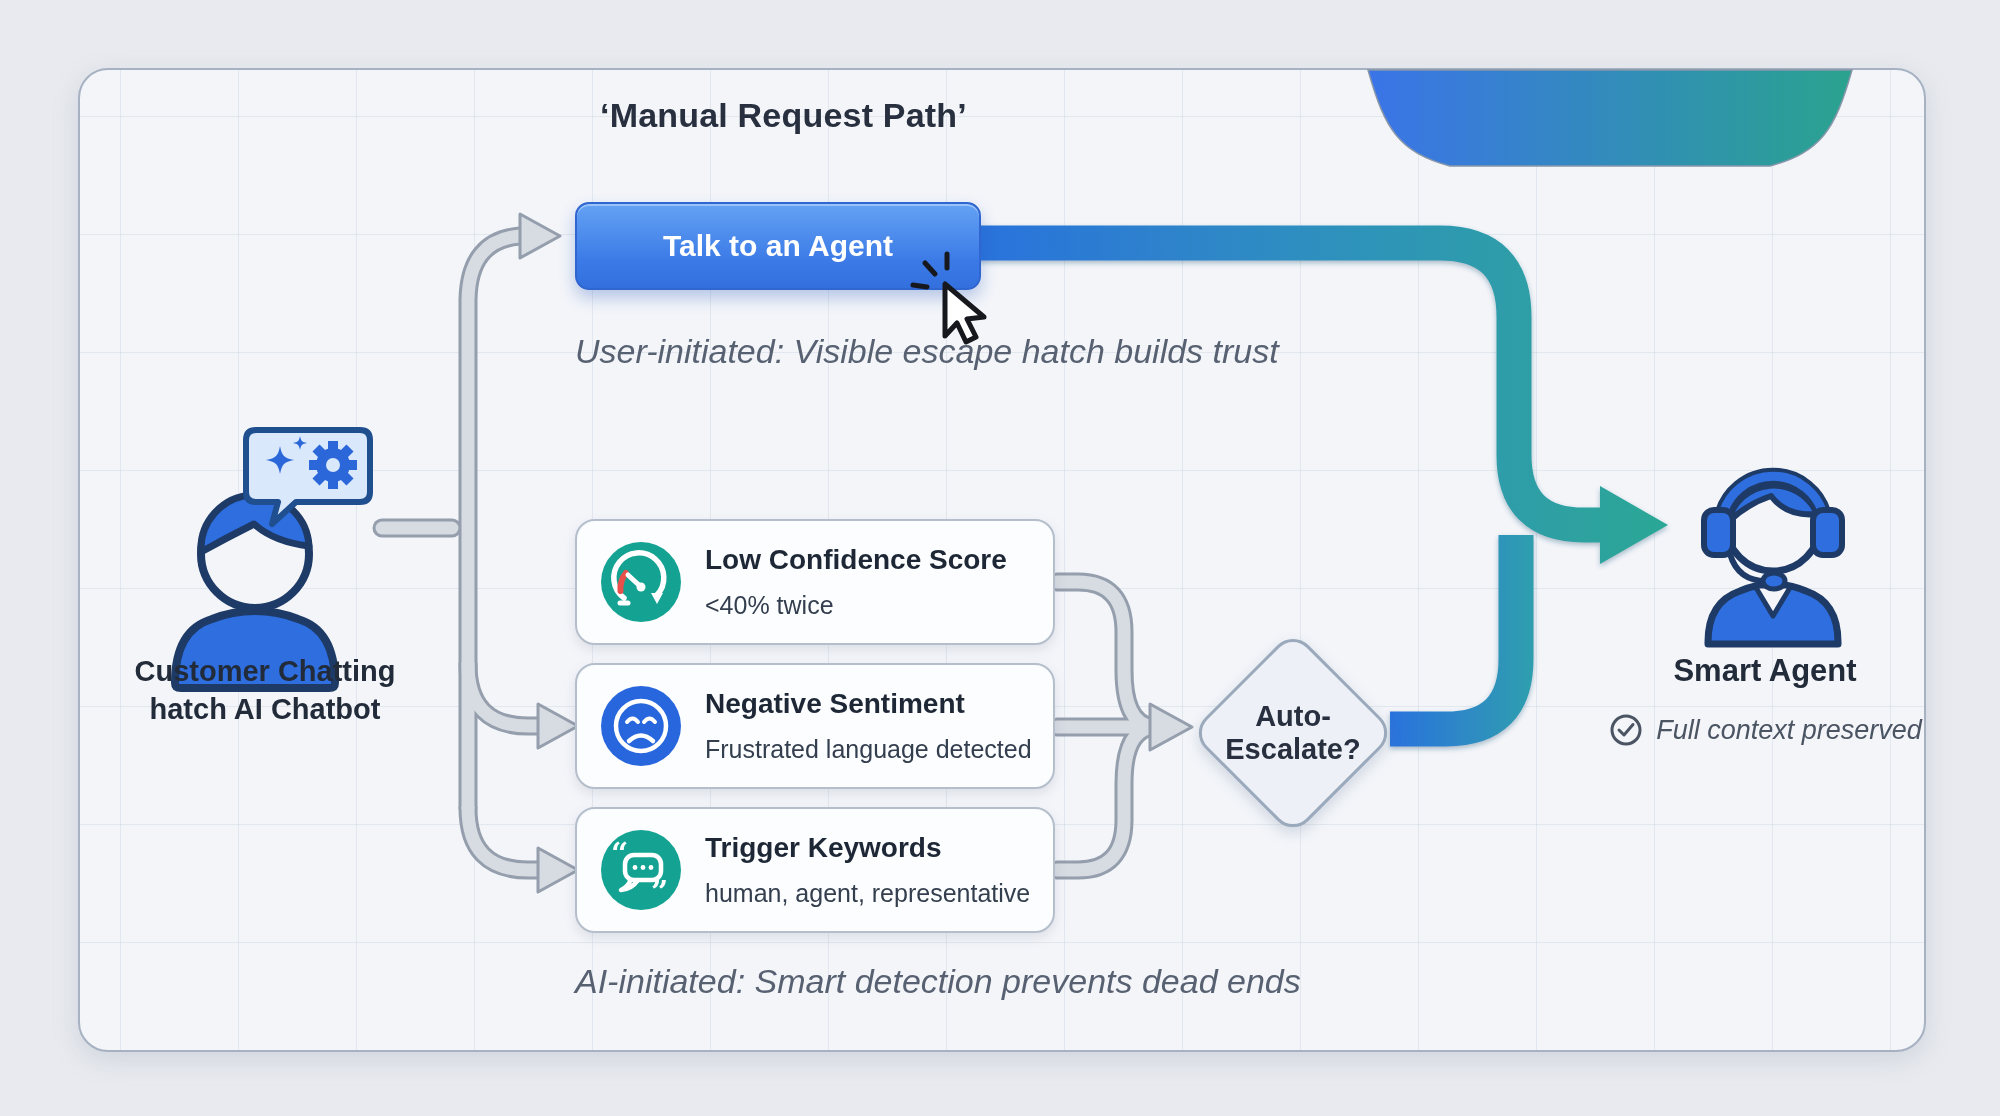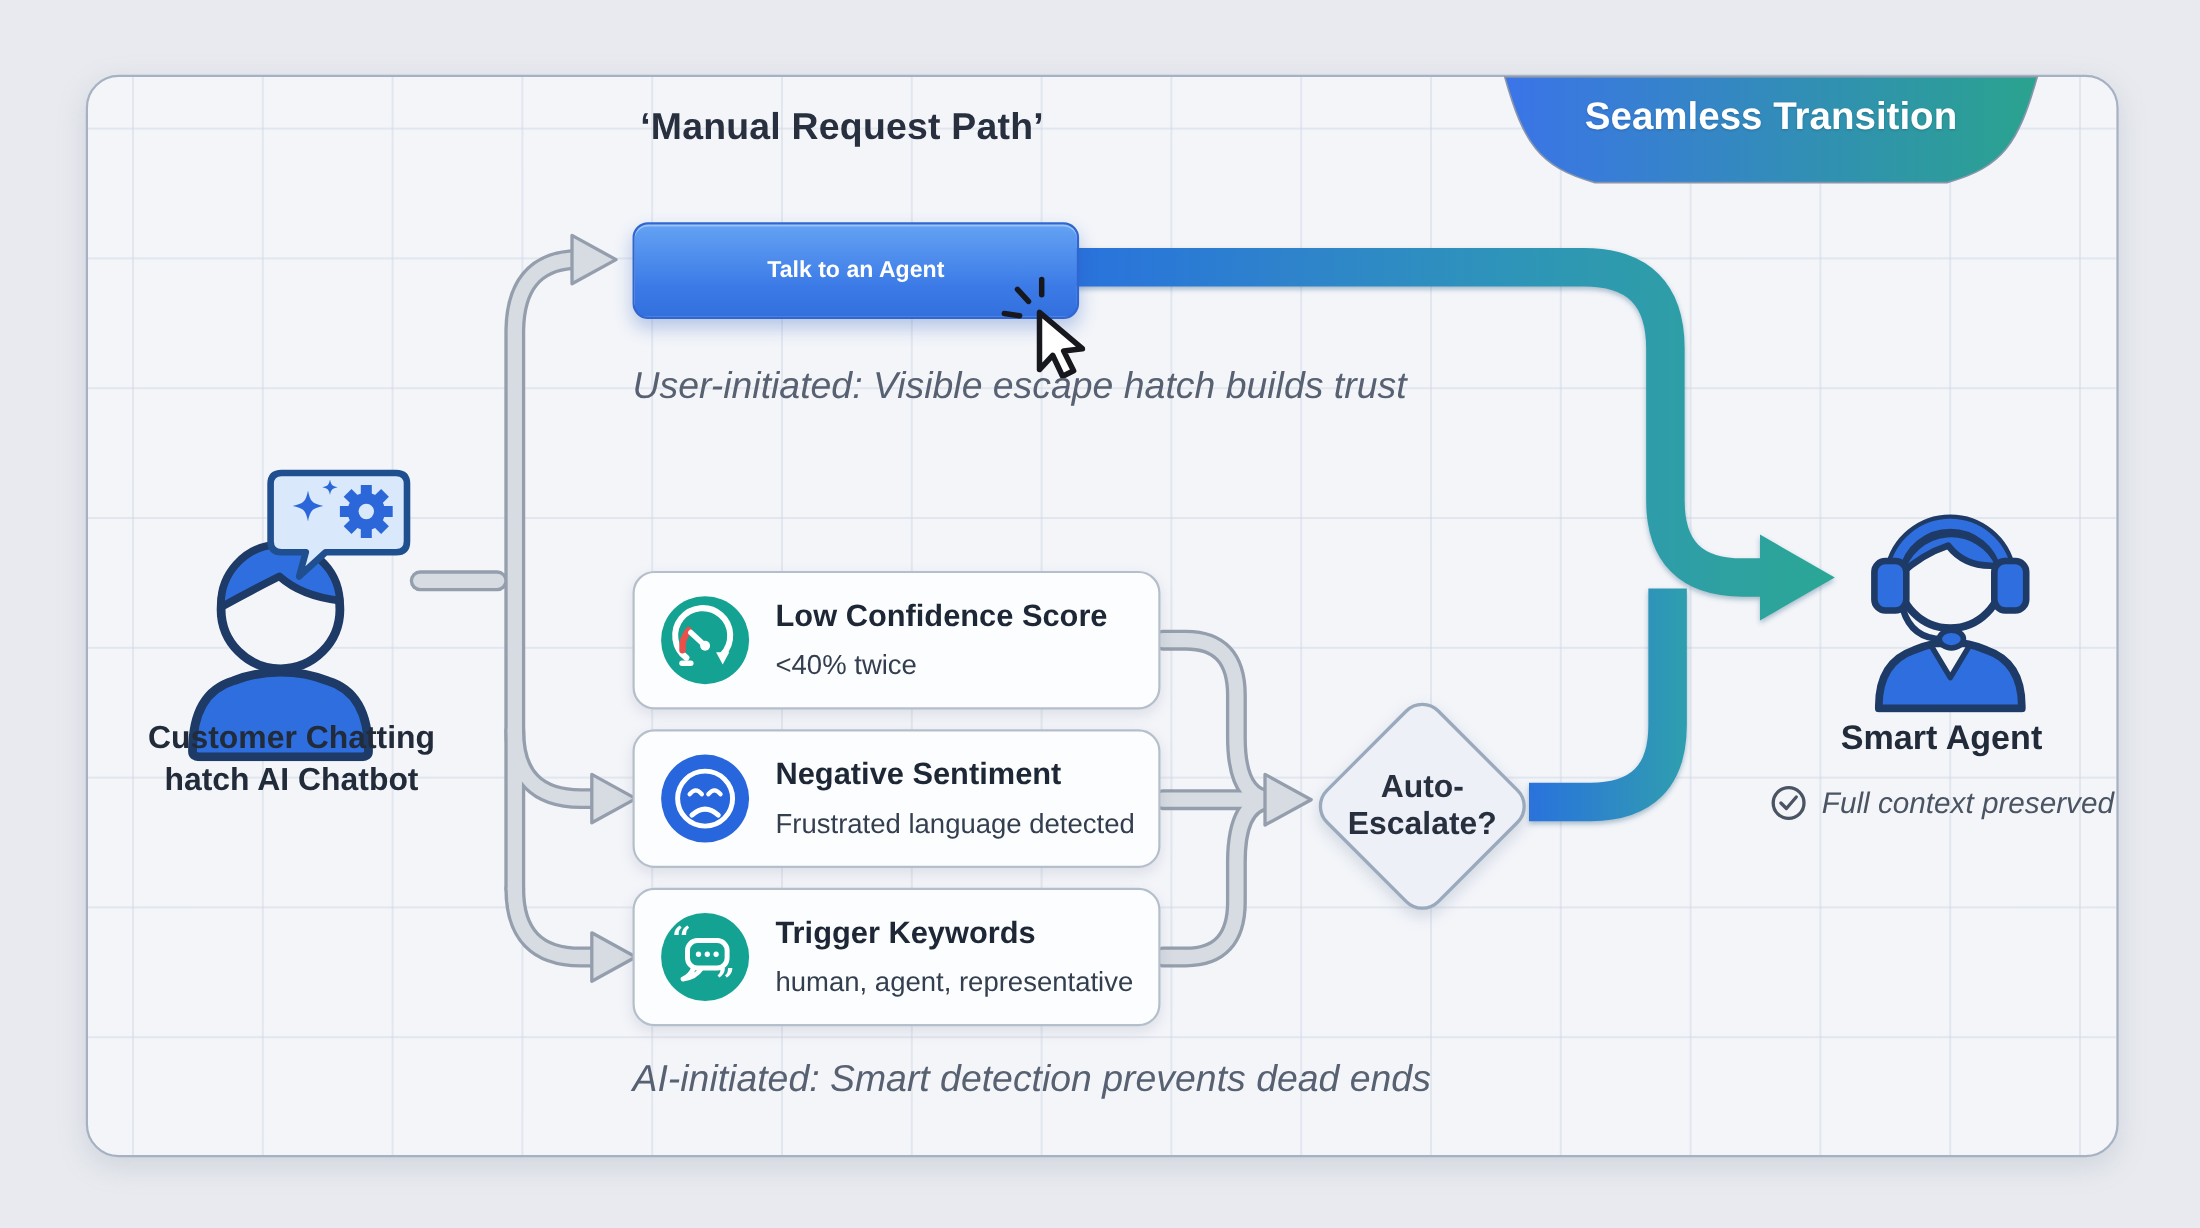--- a/index.html
+++ b/index.html
@@ -17,21 +17,21 @@
   svg.flow{position:absolute;left:0;top:0;width:2000px;height:1116px;pointer-events:none;}
   .abs{position:absolute;}
   .h-title{font-size:34px;font-weight:bold;color:#28303f;letter-spacing:.2px;}
   .caption{font-size:34px;font-style:italic;color:#576171;}
   .banner-label{left:1380px;top:86px;width:460px;text-align:center;font-size:35px;font-weight:bold;color:#fff;text-shadow:0 1px 2px rgba(0,40,80,.25);}
   .talk-btn{
     left:575px;top:202px;width:402px;height:84px;border-radius:14px;
     background:linear-gradient(180deg,#64a2f4 0%,#3a79e6 70%,#3370de 100%);
     border:2px solid #2f66cf;box-shadow:0 8px 16px rgba(40,90,190,.30), inset 0 2px 0 rgba(255,255,255,.35);
     display:flex;align-items:center;justify-content:center;
-    font-size:21px;font-weight:bold;color:#fff;cursor:pointer;
+    font-size:30px;font-weight:bold;color:#fff;cursor:pointer;
   }
   .trig-card{
     left:575px;width:480px;height:126px;border-radius:20px;
     background:#fcfdfe;border:2px solid #b5bfcb;
     box-shadow:0 5px 12px rgba(120,130,155,.18);
     display:flex;align-items:center;gap:22px;padding-left:22px;box-sizing:border-box;
   }
   .trig-title{font-size:28px;font-weight:bold;color:#1d2736;line-height:1.2;}
   .trig-sub{font-size:25px;color:#333e4e;line-height:1.25;margin-top:14px;}
   .diamond{
@@ -108,23 +108,22 @@
     </g>
 
     <g fill="#d7dbe2" stroke="#949eac" stroke-width="3" stroke-linejoin="round">
       <polygon points="520,214 560,236 520,258"></polygon>
       <polygon points="538,704 578,726 538,748"></polygon>
       <polygon points="538,848 578,870 538,892"></polygon>
       <polygon points="1150,704 1192,727 1150,750"></polygon>
     </g>
   </svg>
 
-  <div class="abs banner-label">Seamless Transition</div>
-
-  <div class="abs h-title" style="left:582px;top:96px;">‘Manual Request Path’</div>
+
+  <div class="abs h-title" style="left:600px;top:96px;">‘Manual Request Path’</div>
   <div class="abs talk-btn">Talk to an Agent</div>
 
   <svg class="abs" style="left:905px;top:250px;" width="95" height="100" viewBox="0 0 95 100">
     <g stroke="#16181d" stroke-width="5" stroke-linecap="round">
       <line x1="30" y1="24" x2="20" y2="13"></line>
       <line x1="42" y1="18" x2="42" y2="4"></line>
       <line x1="22" y1="37" x2="8" y2="35"></line>
     </g>
     <path d="M 40 34 L 40 86 L 52 73 L 61 92 L 71 87 L 62 69 L 79 67 Z" fill="#ffffff" stroke="#16181d" stroke-width="5" stroke-linejoin="round"></path>
   </svg>

